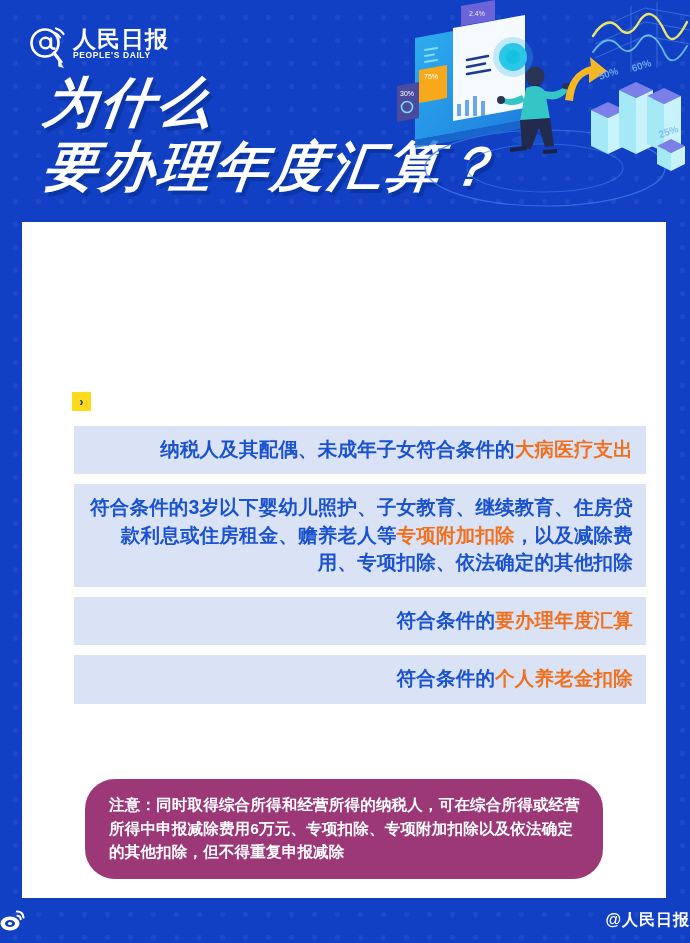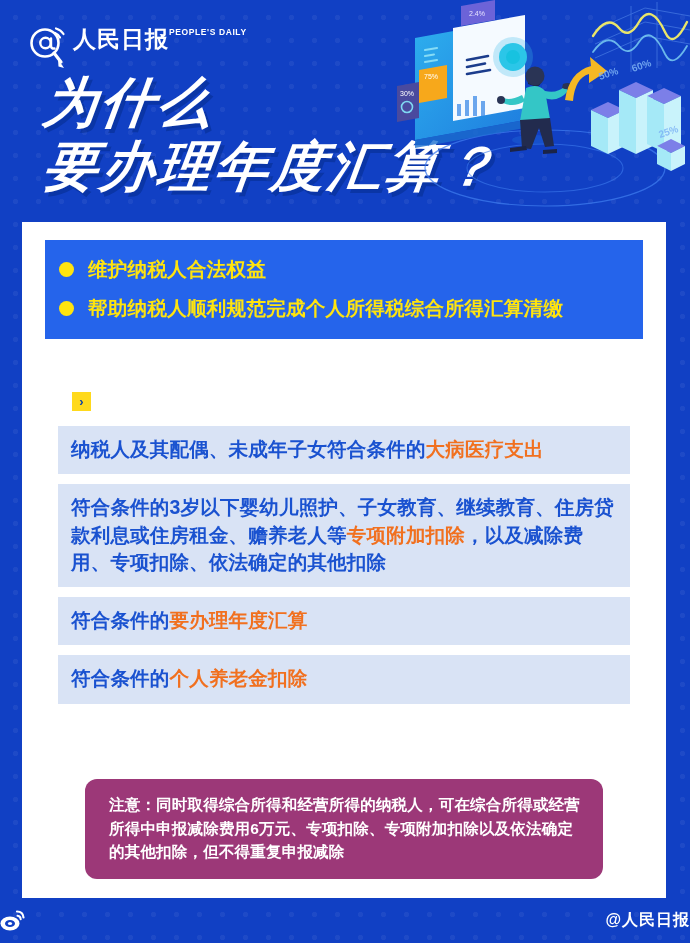--- a/index.html
+++ b/index.html
@@ -16,21 +16,21 @@
     background-image:radial-gradient(circle, rgba(255,255,255,.055) 2.6px, transparent 2.9px);
     background-size:23px 23px;
     background-position:4px 6px;
   }
 
   
   .header{position:absolute;top:0;left:0;width:690px;height:228px;}
 
   .logo{position:absolute;left:28px;top:26px;display:flex;align-items:flex-start;gap:5px;}
   .logo-mark{position:relative;width:40px;height:44px;flex:none;}
-  .logo-text{display:flex;flex-direction:row;line-height:1;padding-top:2px;}
+  .logo-text{display:flex;flex-direction:column;line-height:1;padding-top:2px;}
   .logo-cn{color:#fff;font-size:23px;font-weight:bold;letter-spacing:1px;}
   .logo-en{color:#fff;font-size:8.5px;font-weight:bold;letter-spacing:.6px;margin-top:0;}
 
   .title{position:absolute;left:40px;top:72px;width:470px;}
   .title-line{
     color:#fff;font-size:54px;font-weight:bold;line-height:1.12;
     letter-spacing:3px;
     font-style:italic;
     transform:skewX(-7deg);
     transform-origin:left bottom;
@@ -63,36 +63,36 @@
   .section-head{
     position:absolute;left:50px;top:170px;display:flex;align-items:center;gap:9px;
   }
   .chev{
     width:19px;height:19px;background:#FFD91C;flex:none;
     display:flex;align-items:center;justify-content:center;
     color:#0B3FA8;font-size:13px;font-weight:bold;line-height:1;
   }
   .section-title{color:#0B3FA8;font-size:19.5px;font-weight:bold;letter-spacing:.4px;}
 
-  .cards{position:absolute;left:36px;top:204px;width:572px;}
+  .cards{position:absolute;left:52px;top:204px;width:572px;text-align:right;}
   .card{
     background:#D9E3F5;
     padding:10px 13px 11px 13px;
     margin-bottom:10px;
     box-sizing:border-box;
   }
   .card-text{
     color:#1A52D0;font-size:19.5px;font-weight:bold;line-height:1.40;letter-spacing:.2px;
   }
   .hl{color:#F1701F;}
 
   .note{
     position:absolute;left:63px;top:557px;width:518px;
     background:#9C3878;
-    border-radius:12px;
+    border-radius:30px;
     padding:14px 22px 15px 24px;
     box-sizing:border-box;
   }
   .note-text{color:#ffffff;font-size:15.5px;font-weight:bold;line-height:1.52;letter-spacing:.2px;}
 
   
   .footer{
     position:absolute;left:0;bottom:0;width:690px;height:45px;
     display:flex;align-items:center;justify-content:space-between;gap:8px;
   }
@@ -232,30 +232,20 @@
           <path d="M262 2 L262 68"></path>
         </g>
         <path d="M198 36 q14 -22 26 -8 q10 12 20 -6 q12 -20 26 10 q8 18 22 -10" fill="none" stroke="#E9E56A" stroke-width="2.4" stroke-linecap="round"></path>
         <path d="M198 52 q14 -20 26 -6 q10 12 20 -4 q12 -18 26 12 q8 16 22 -8" fill="none" stroke="#7FD4F5" stroke-width="1.8" stroke-linecap="round" opacity=".8"></path>
       </svg>
     </div>
   </div>
 
   <div class="panel">
 
-    <div class="bullets">
-      <div class="bullet">
-        <span class="dot"></span>
-        <span class="bullet-text">维护纳税人合法权益</span>
-      </div>
-      <div class="bullet">
-        <span class="dot"></span>
-        <span class="bullet-text">帮助纳税人顺利规范完成个人所得税综合所得汇算清缴</span>
-      </div>
-    </div>
 
     <div class="section-head">
       <span class="chev">›</span>
     </div>
 
     <div class="cards" id="cards">
         <div class="card">
           <div class="card-text"><span>纳税人及其配偶、未成年子女符合条件的</span><span class="hl">大病医疗支出</span></div>
         </div>
         <div class="card">

